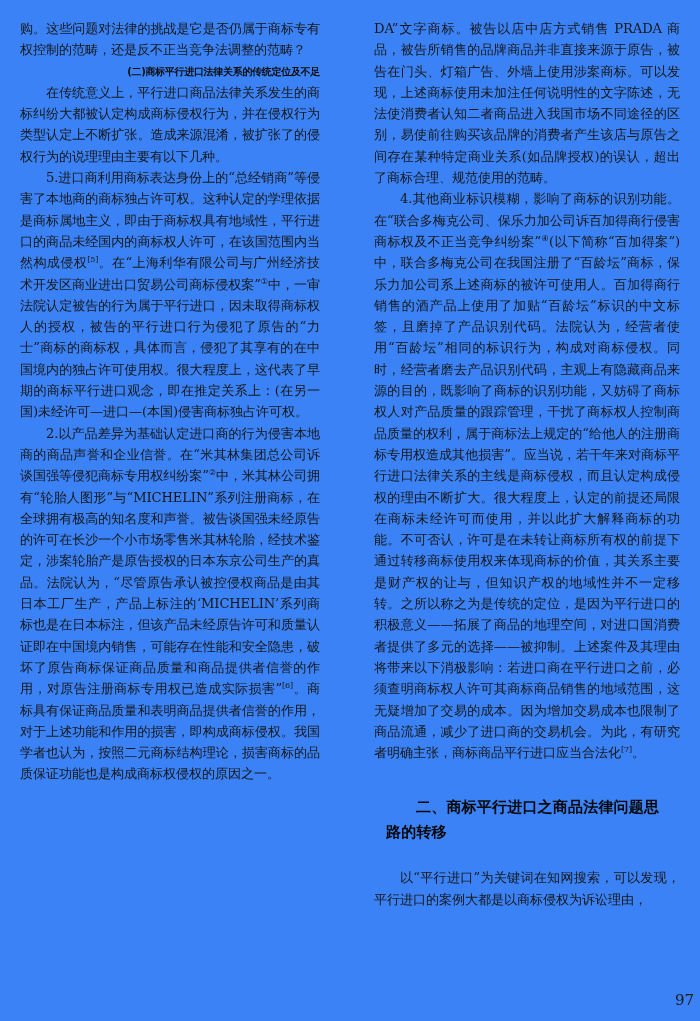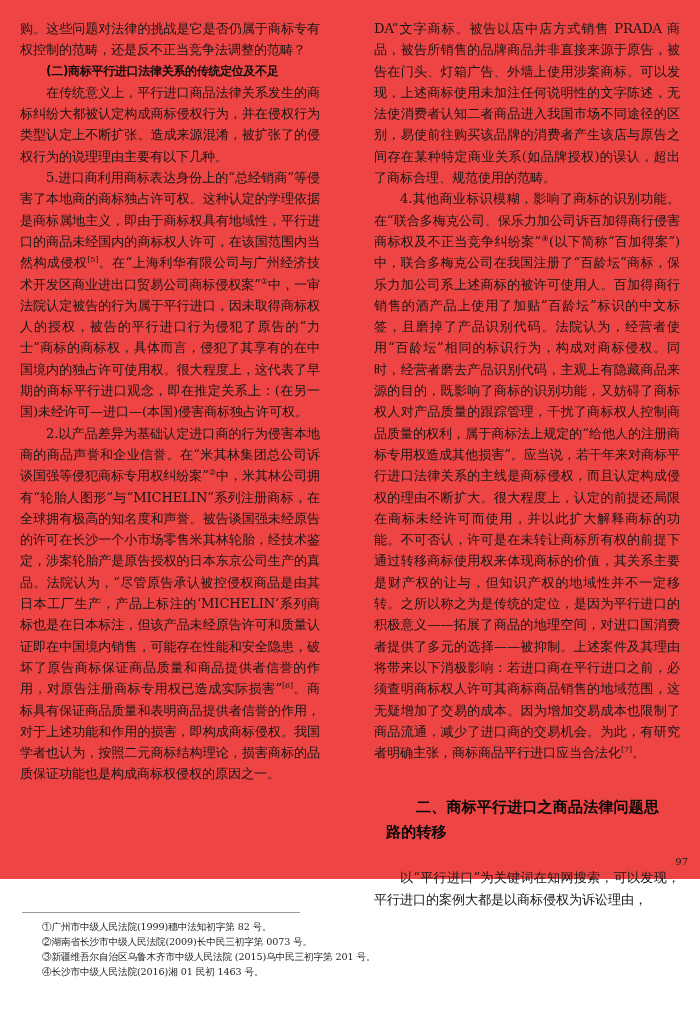--- a/index.html
+++ b/index.html
@@ -14,22 +14,22 @@
     font-family: "DejaVu Serif", "Liberation Serif", serif;
     color: #141414;
     overflow: hidden;
   }
 
   .page {
     position: absolute;
     left: 0;
     top: 0;
     width: 700px;
-    height: 879px;
-    background: #ef4444;
+    height: 1021px;
+    background: #3b82f6;
   }
 
   .columns {
     position: absolute;
     left: 20px;
     top: 18px;
     width: 660px;
     height: 880px;
     display: flex;
     flex-direction: row;
@@ -54,27 +54,28 @@
     font-family: "DejaVu Serif", "Liberation Serif", serif;
     color: #171717;
   }
 
   p.indent2 {
     text-indent: 26px;
   }
 
   p.heading-sub {
     margin: 0;
-    font-size: 12px;
+    font-size: 10px;
     line-height: 21.3px;
     font-weight: bold;
     text-indent: 26px;
     font-family: "DejaVu Sans", "Liberation Sans", sans-serif;
     letter-spacing: -0.3px;
     color: #0d0d0d;
+    text-align: right;
   }
 
   h2.section-heading {
     margin: 12px;
     font-size: 15px;
     line-height: 25px;
     font-weight: bold;
     font-family: "DejaVu Sans", "Liberation Sans", sans-serif;
     text-indent: 30px;
     letter-spacing: 0.2px;
@@ -115,23 +116,23 @@
     line-height: 15.1px;
     font-family: "DejaVu Serif", "Liberation Serif", serif;
     color: #252525;
     letter-spacing: -0.1px;
     padding-left: 22px;
     white-space: nowrap;
   }
 
   .page-number {
     position: absolute;
-    right: 12px;
+    right: 6px;
     bottom: 12px;
-    font-size: 10px;
+    font-size: 15px;
     font-family: "DejaVu Serif", "Liberation Serif", serif;
     color: #1a1a1a;
   }
 </style>
 </head>
 <body>
 
 <div class="page">
 
   <div class="columns">
@@ -168,25 +169,16 @@
       <h2 class="section-heading">二、商标平行进口之商品法律问题思路的转移</h2>
 
       <div class="spacer-sm"></div>
 
       <p class="body-text indent2">以“平行进口”为关键词在知网搜索，可以发现，平行进口的案例大都是以商标侵权为诉讼理由，</p>
 
     </div>
 
   </div>
 
-  <div class="footnote-zone">
-    <div class="footnote-rule"></div>
-    <ul class="footnote-list">
-      <li>①广州市中级人民法院(1999)穗中法知初字第 82 号。</li>
-      <li>②湖南省长沙市中级人民法院(2009)长中民三初字第 0073 号。</li>
-      <li>③新疆维吾尔自治区乌鲁木齐市中级人民法院 (2015)乌中民三初字第 201 号。</li>
-      <li>④长沙市中级人民法院(2016)湘 01 民初 1463 号。</li>
-    </ul>
-  </div>
 
   <div class="page-number">97</div>
 
 </div>
 
 </body></html>

